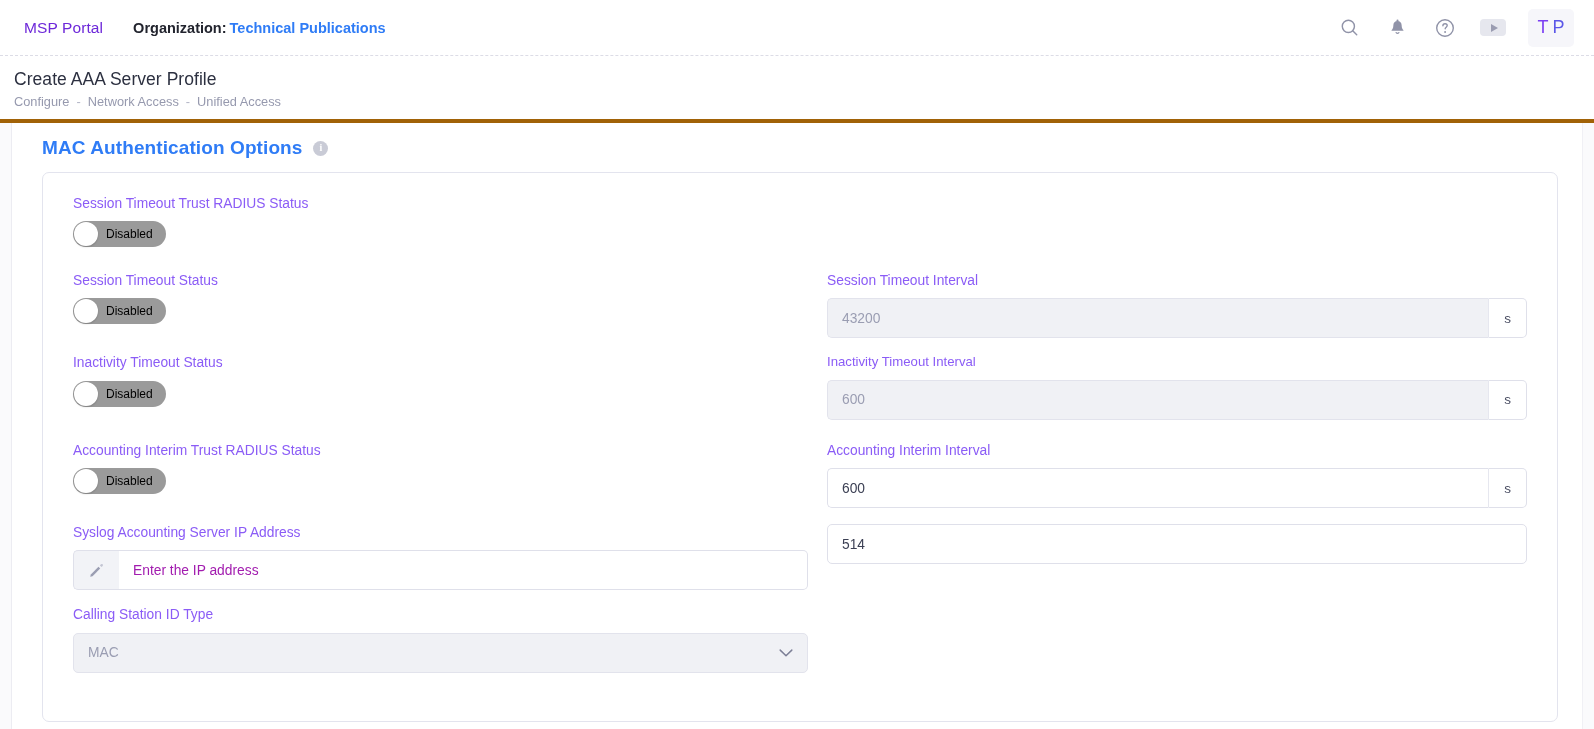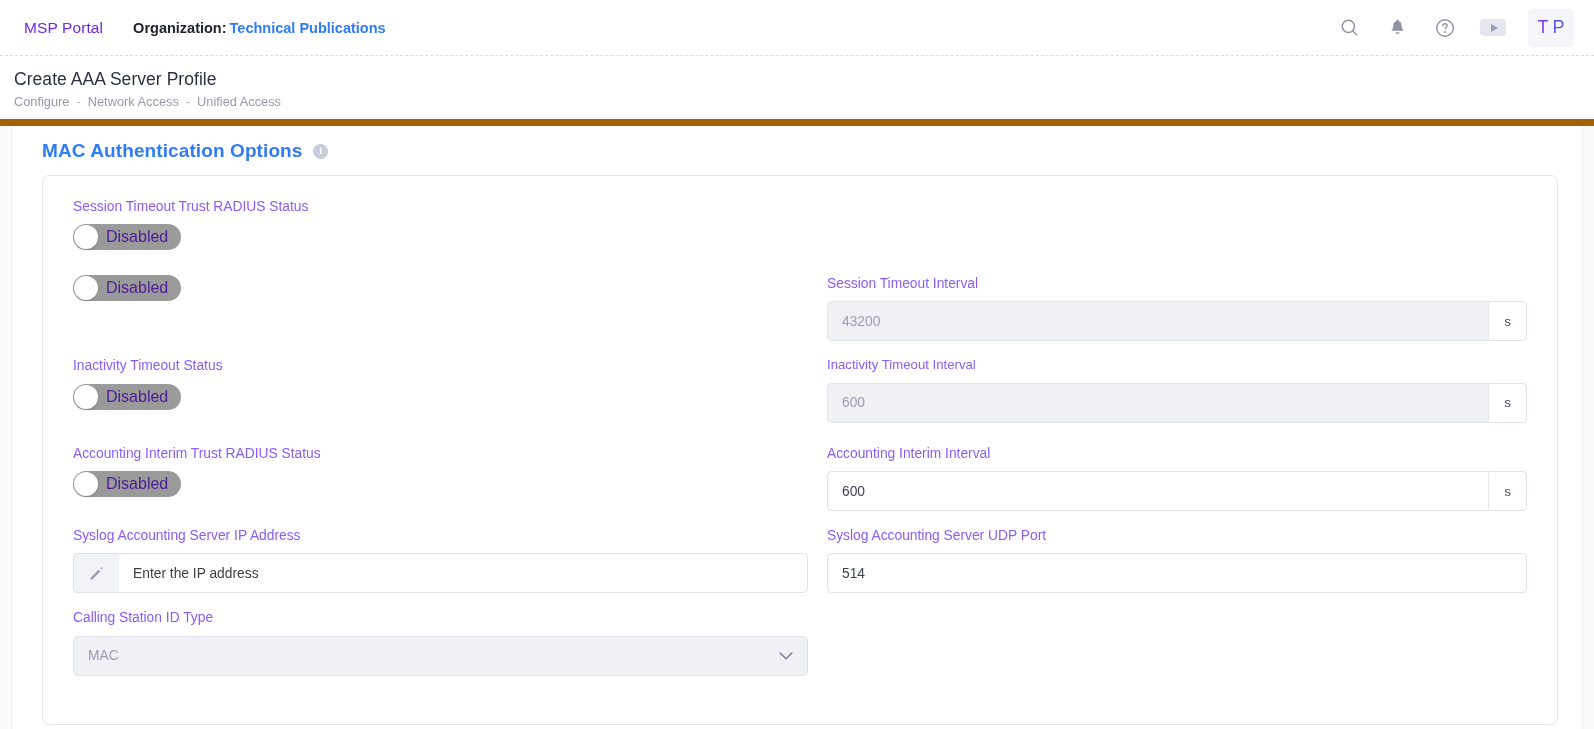--- a/index.html
+++ b/index.html
@@ -78,21 +78,21 @@
     font-weight: 400;
     cursor: pointer;
   }
   .avatar .a1 { color: #7b3ff2; }
   .avatar .a2 { color: #5b57e8; }
 
   
   .pagehead {
     padding: 13px 2px 10px 14px;
     background: #ffffff;
-    border-bottom: 7px solid #a16207;
+    border-bottom: 4px solid #a16207;
   }
   .page-title {
     font-size: 17.5px;
     color: #2c3040;
     font-weight: 400;
     letter-spacing: .05px;
     margin-bottom: 4px;
   }
   .breadcrumb {
     font-size: 12.8px;
@@ -199,22 +199,22 @@
   }
   .toggle .knob {
     width: 24px; height: 24px;
     border-radius: 50%;
     background: #ffffff;
     margin: 1px 0 1px 1px;
     flex: 0 0 24px;
     box-shadow: 0 1px 2px rgba(0,0,0,.18);
   }
   .toggle .tlabel {
-    font-size: 16px;
-    color: #4c1d95;
+    font-size: 12px;
+    color: #000000;
     margin-left: 8px;
     white-space: nowrap;
   }
 
   
   .input-group {
     display: flex;
     align-items: stretch;
     height: 40px;
   }
@@ -227,21 +227,21 @@
     align-items: center;
     padding: 0 14px;
     font-size: 13.8px;
     color: #3c4054;
   }
   .inp.disabled {
     background: #f0f1f5;
     color: #9a9db2;
     border-color: #e2e3ec;
   }
-  .inp.placeholder { color: #404040; }
+  .inp.placeholder { color: #a21caf; }
 
   .suffix {
     width: 38px;
     border: 1px solid #dfe0ea;
     border-left: none;
     border-radius: 0 5px 5px 0;
     background: #ffffff;
     display: flex;
     align-items: center;
     justify-content: center;
@@ -371,20 +371,21 @@
             <div class="knob"></div>
             <span class="tlabel">Disabled</span>
           </div>
         </div>
         <div></div>
 
         <div class="row-gap-lg"></div>
         <div class="row-gap-lg"></div>
 
         <div class="field">
+          <div class="flabel">Session Timeout Status</div>
           <div class="toggle">
             <div class="knob"></div>
             <span class="tlabel">Disabled</span>
           </div>
         </div>
         <div class="field">
           <div class="flabel">Session Timeout Interval</div>
           <div class="input-group with-suffix">
             <div class="inp disabled">43200</div>
             <div class="suffix">s</div>
@@ -436,21 +437,20 @@
             <div class="prefix-icon">
               <svg width="17" height="17" viewBox="0 0 18 18" fill="none">
                 <path d="M3 13.2l-.7 2.5 2.5-.7 8.1-8.1-1.8-1.8L3 13.2z" fill="#9a9db2"></path>
                 <path d="M12.6 3.6l1.8 1.8 1.1-1.1a1.27 1.27 0 00-1.8-1.8l-1.1 1.1z" fill="#c3c5d3"></path>
               </svg>
             </div>
             <div class="inp placeholder">Enter the IP address</div>
           </div>
         </div>
         <div class="field">
-          <div class="flabel">Syslog Accounting Server UDP Port</div>
           <div class="input-group">
             <div class="inp">514</div>
           </div>
         </div>
 
         <div class="row-gap-md"></div>
         <div class="row-gap-md"></div>
 
         <div class="field">
           <div class="flabel">Calling Station ID Type</div>

